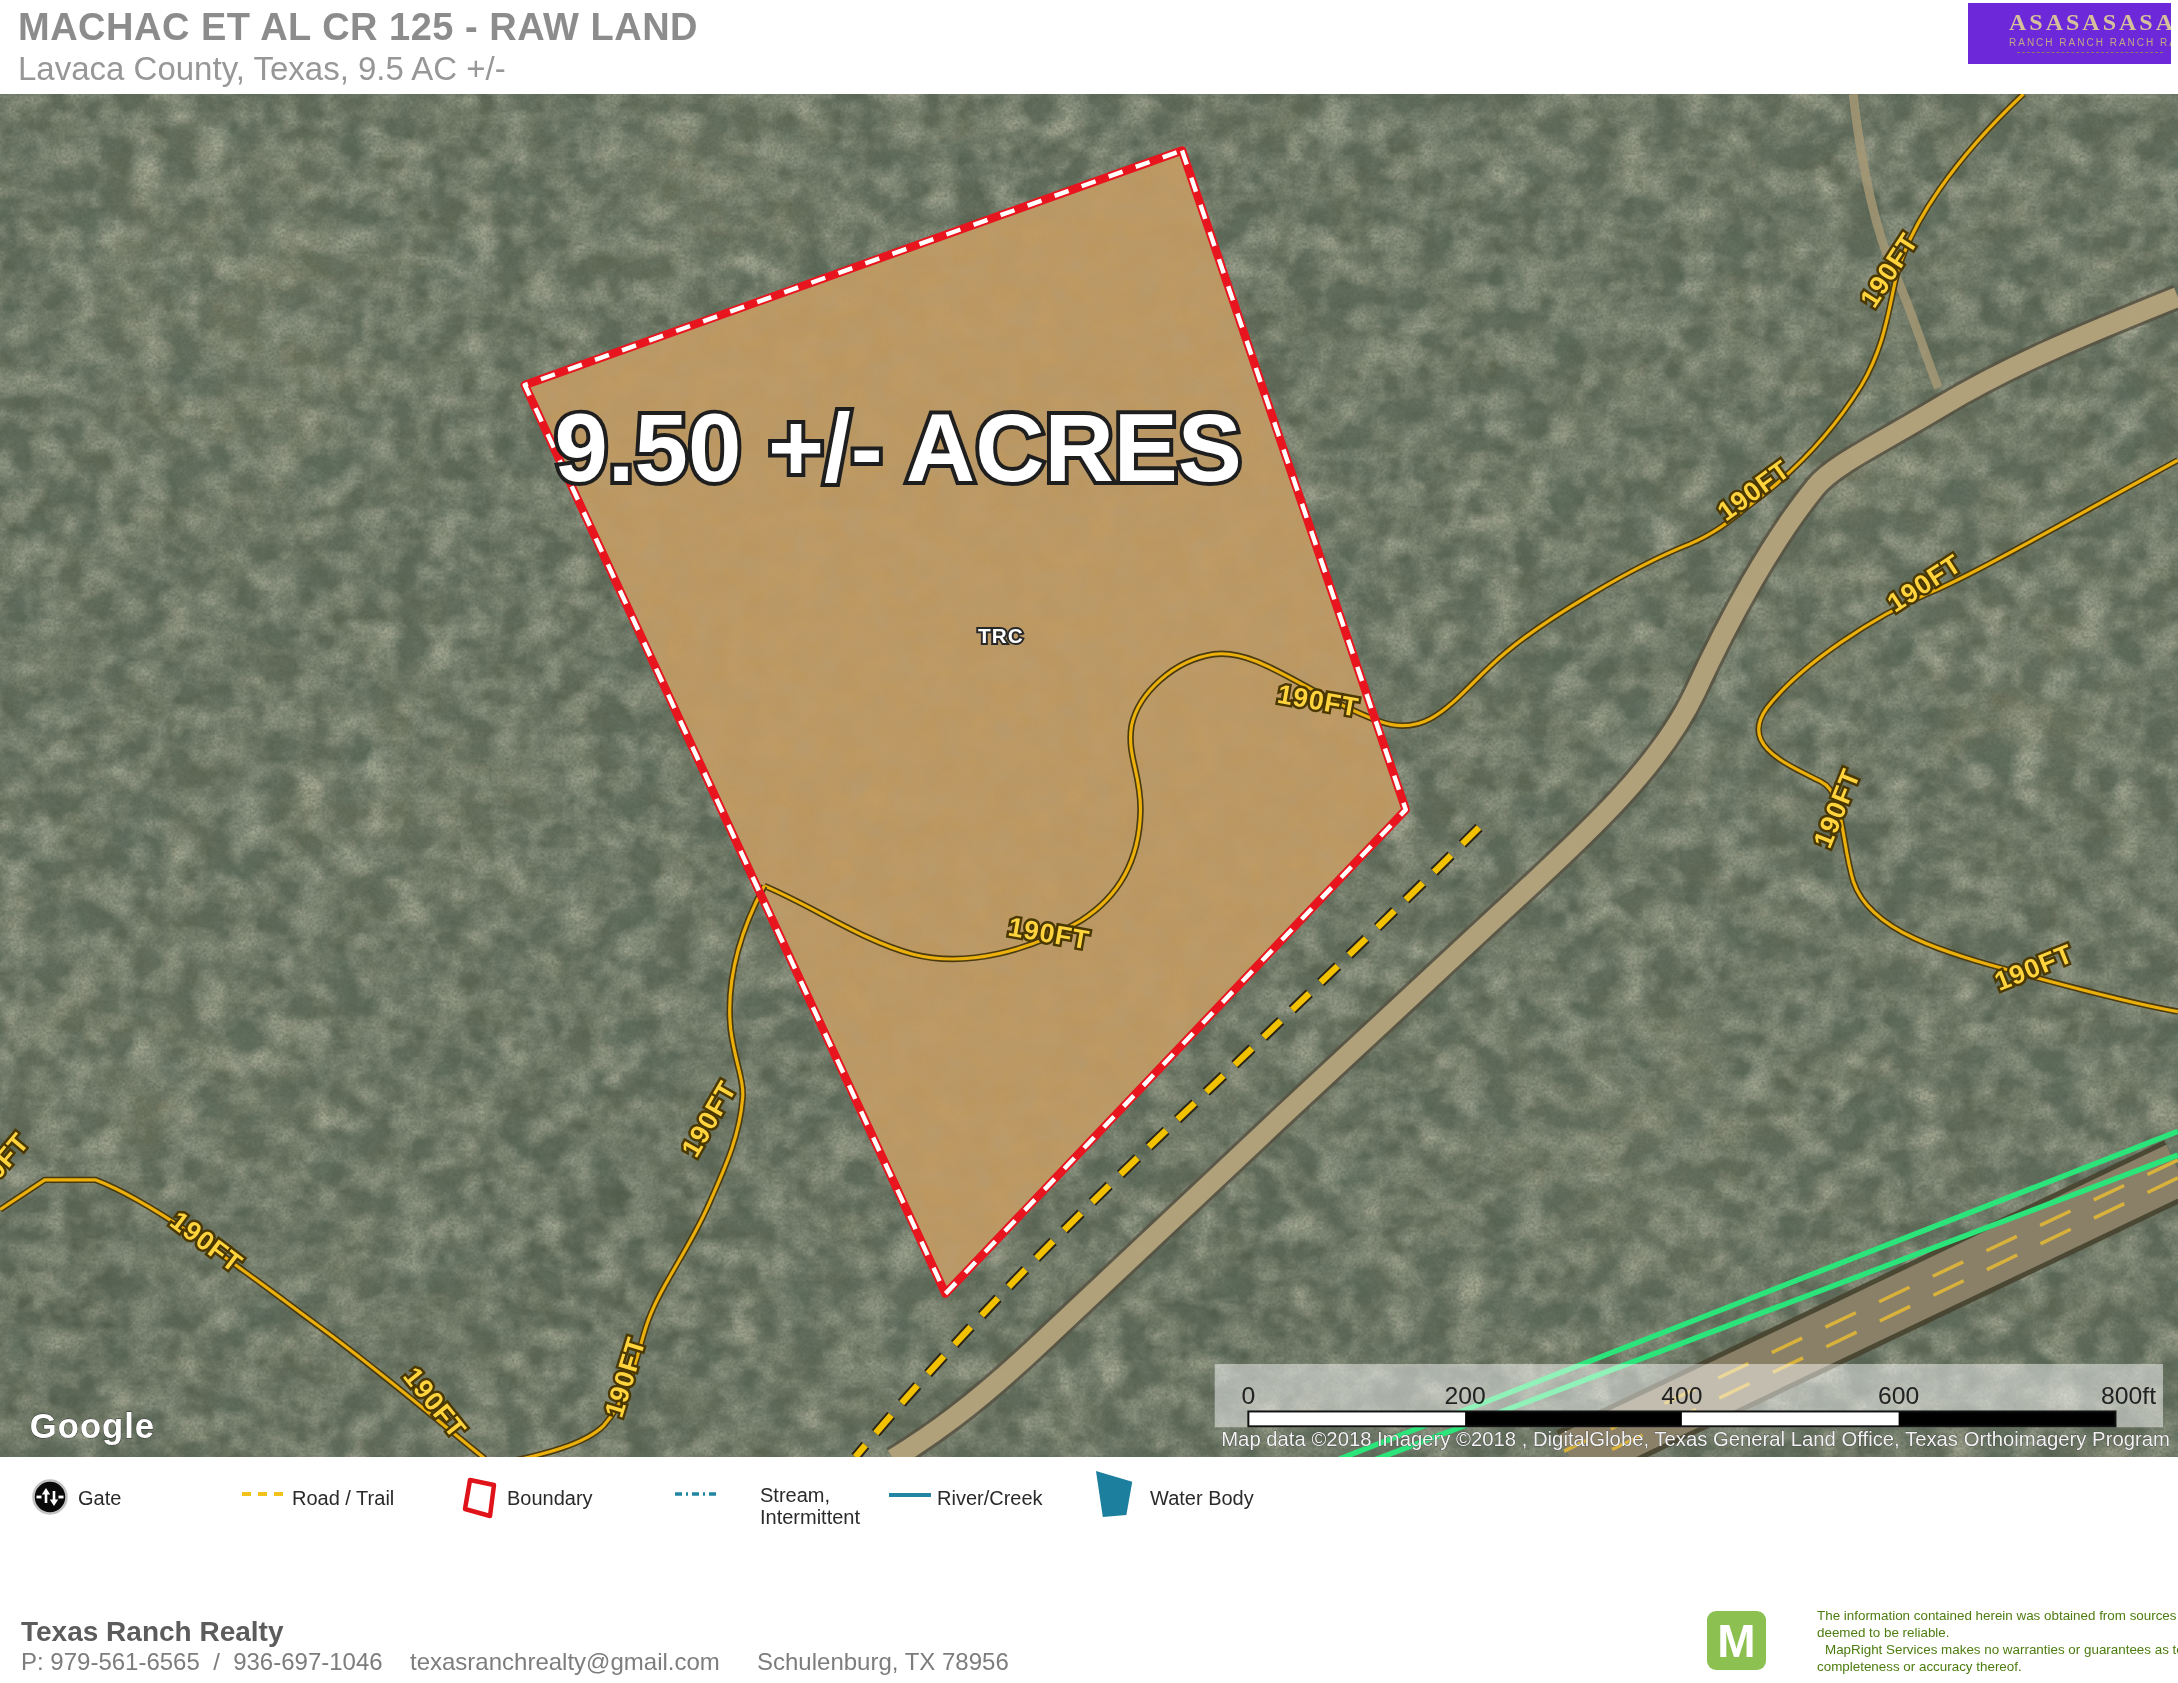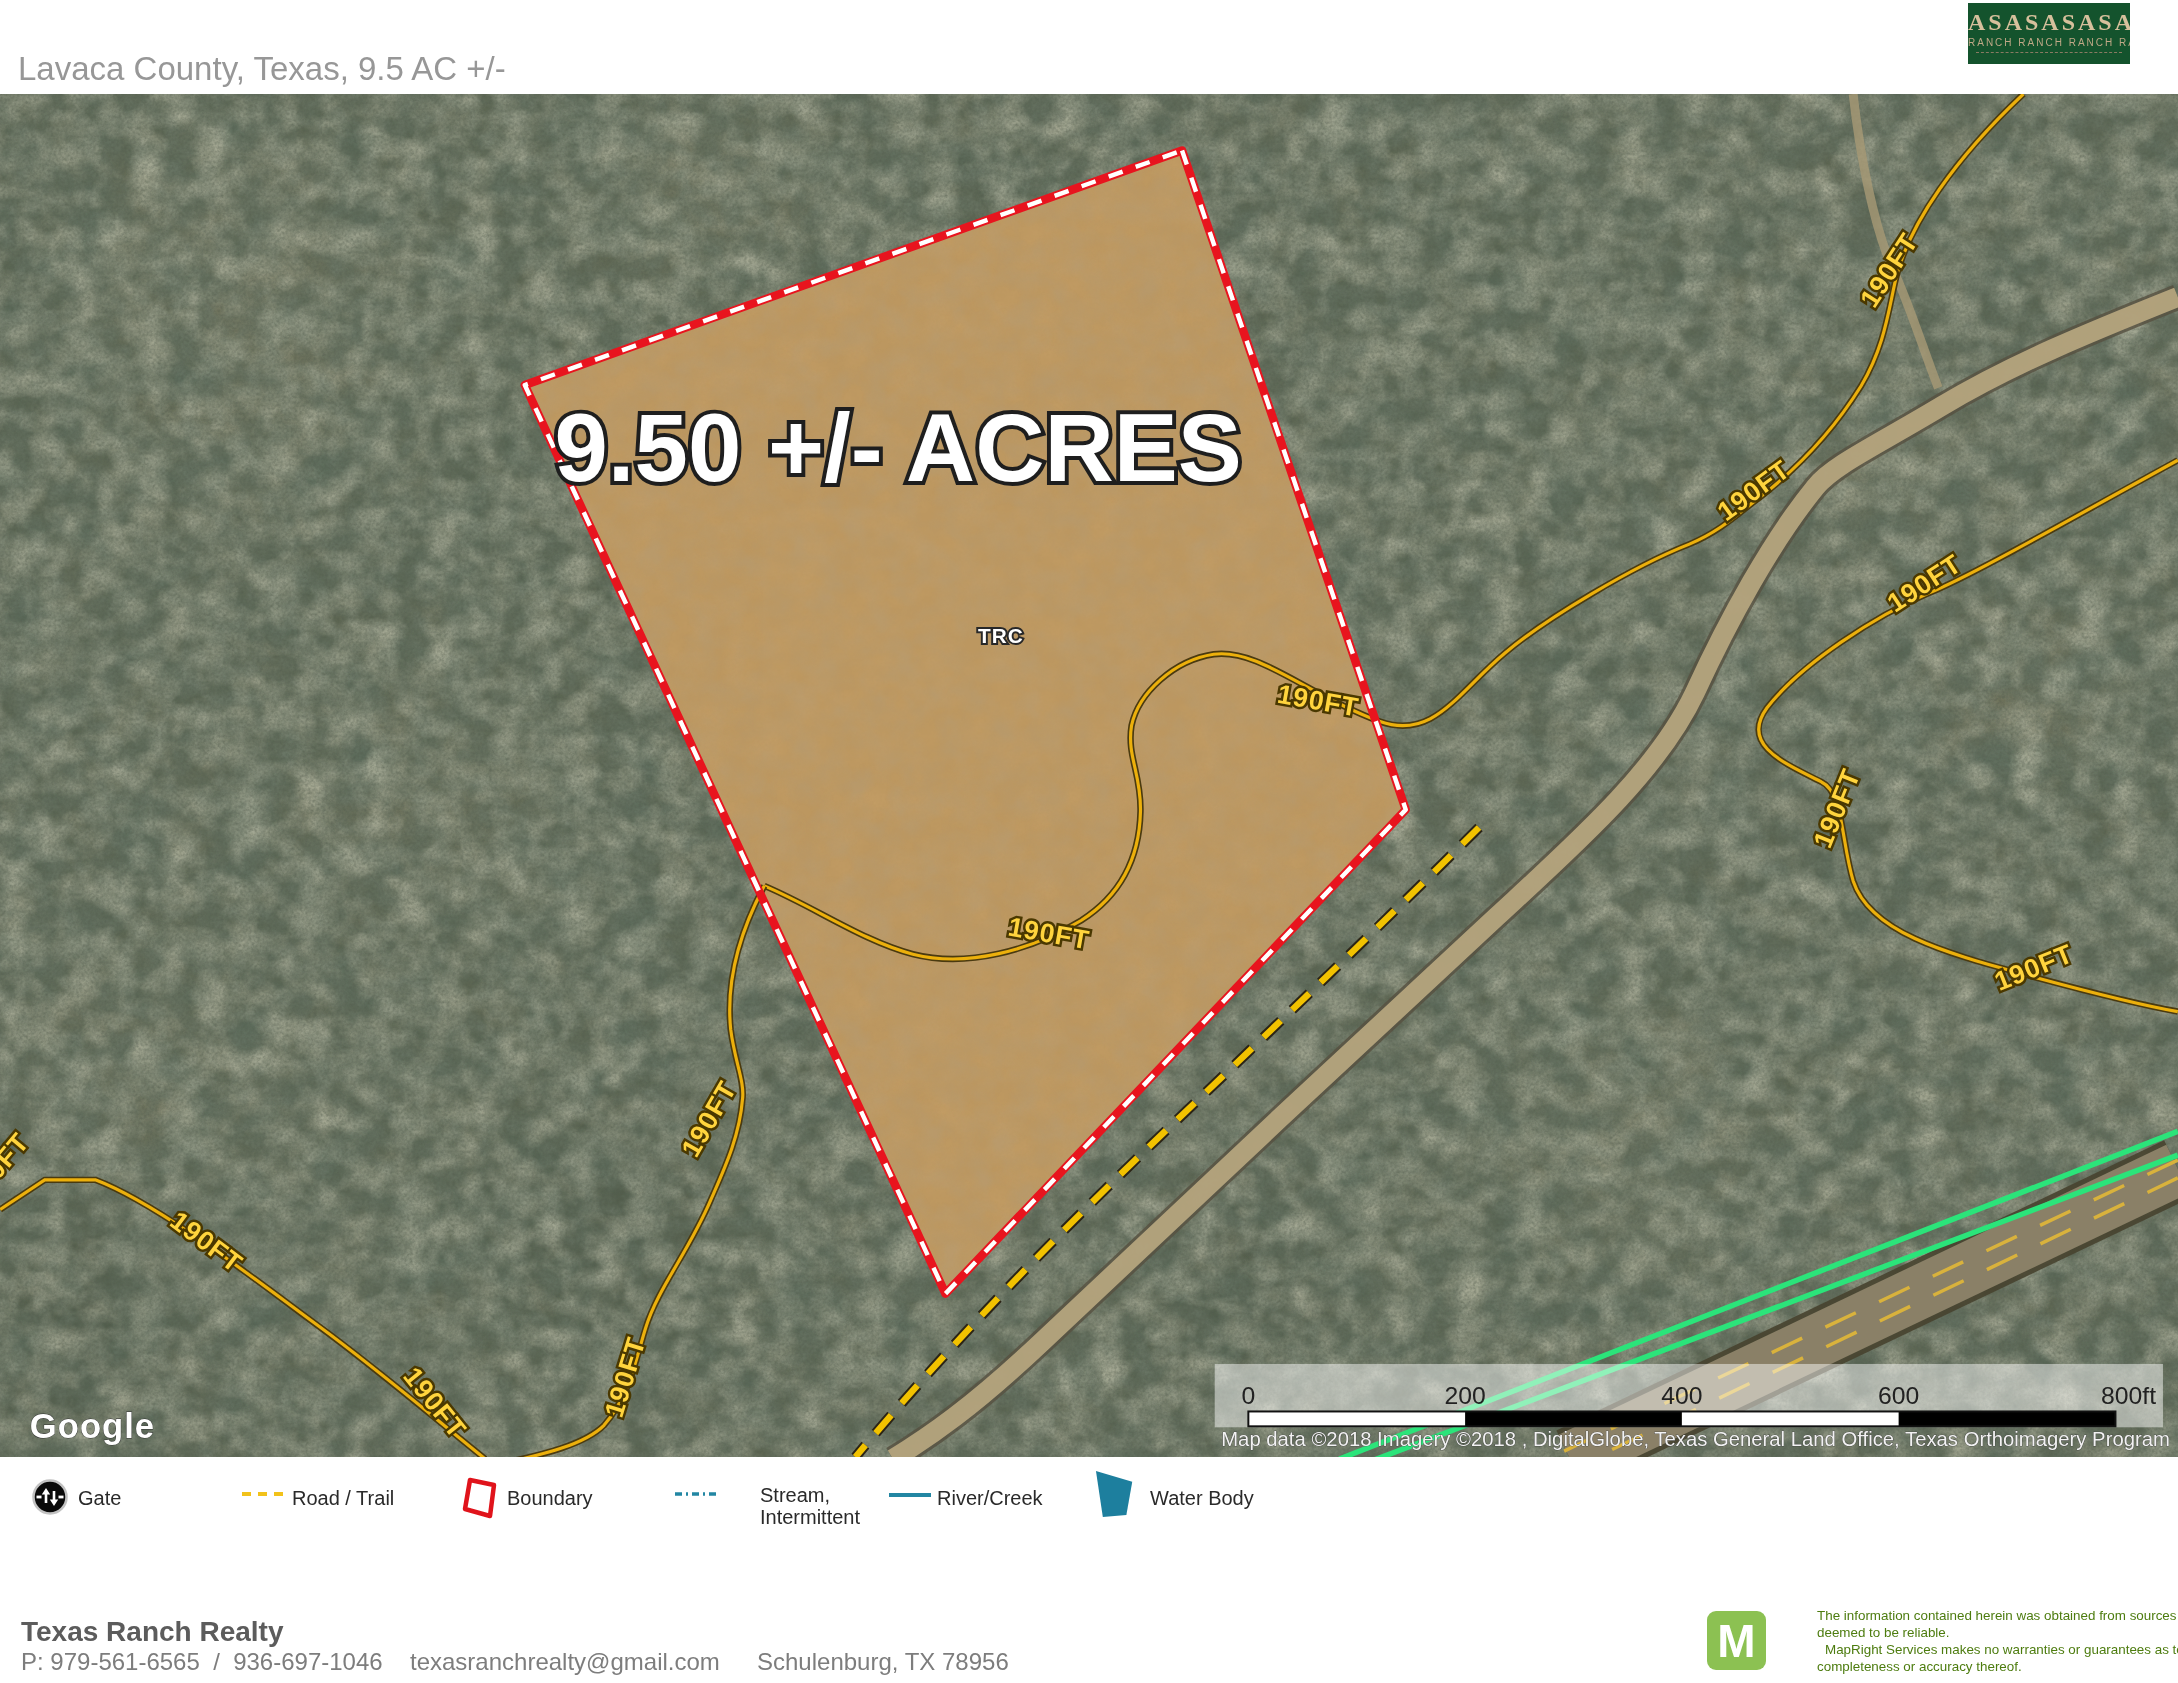--- a/index.html
+++ b/index.html
@@ -3,22 +3,22 @@
 <meta charset="utf-8">
 <style>
   html,body{margin:0;padding:0;background:#fff;}
   .page{position:relative;width:2178px;height:1683px;background:#ffffff;
         font-family:"Liberation Sans",sans-serif;overflow:hidden;}
 
   
   .header{position:absolute;left:0;top:0;width:2178px;height:94px;background:#fff;}
   .title{position:absolute;left:18px;top:6px;font-size:38px;font-weight:bold;color:#8c8c8c;letter-spacing:0.5px;}
   .subtitle{position:absolute;left:18px;top:50px;font-size:33px;color:#979797;text-align:right;}
-  .brand-logo{position:absolute;left:1968px;top:3px;width:162px;height:61px;background:#14532d;
-              overflow:hidden;text-align:center;}
+  .brand-logo{position:absolute;left:1968px;top:3px;width:162px;height:61px;background:#6d28d9;
+              overflow:hidden;text-align:center;padding-left:41px;}
   .brand-logo .r1{font-family:"Liberation Serif",serif;font-weight:bold;font-size:24px;color:#d6c09c;
                   letter-spacing:3px;line-height:30px;margin-top:4px;white-space:nowrap;}
   .brand-logo .r2{font-size:10px;color:#bfa886;letter-spacing:2px;line-height:12px;white-space:nowrap;}
   .brand-logo .r3{border-top:1px dashed #8a7a62;margin:3px 8px 0 8px;}
 
   
   .map{position:absolute;left:0;top:94px;width:2178px;height:1363px;background:#5e6652;}
   .map svg{display:block;}
 
   svg text{font-family:"Liberation Sans",sans-serif;}
@@ -47,20 +47,21 @@
                 background:#8cc152;color:#fff;font-size:46px;font-weight:bold;text-align:center;line-height:61px;}
   .disclaimer{position:absolute;left:1779px;top:1607px;width:394px;font-size:13.4px;line-height:1.28;color:#4d7c0f;margin-left:38px;}
   .disclaimer .p2{text-indent:8px;}
 </style>
 </head>
 <body>
 
 <div class="page">
 
   <div class="header">
+    <div class="title">MACHAC ET AL CR 125 - RAW LAND</div>
     <div class="subtitle">Lavaca County, Texas, 9.5 AC +/-</div>
     <div class="brand-logo">
       <div class="r1">ASASASASA</div>
       <div class="r2">RANCH RANCH RANCH RANCH</div>
       <div class="r3"></div>
     </div>
   </div>
 
   <div class="map">
     <svg width="2178" height="1363" viewBox="0 95 2200 1377">

